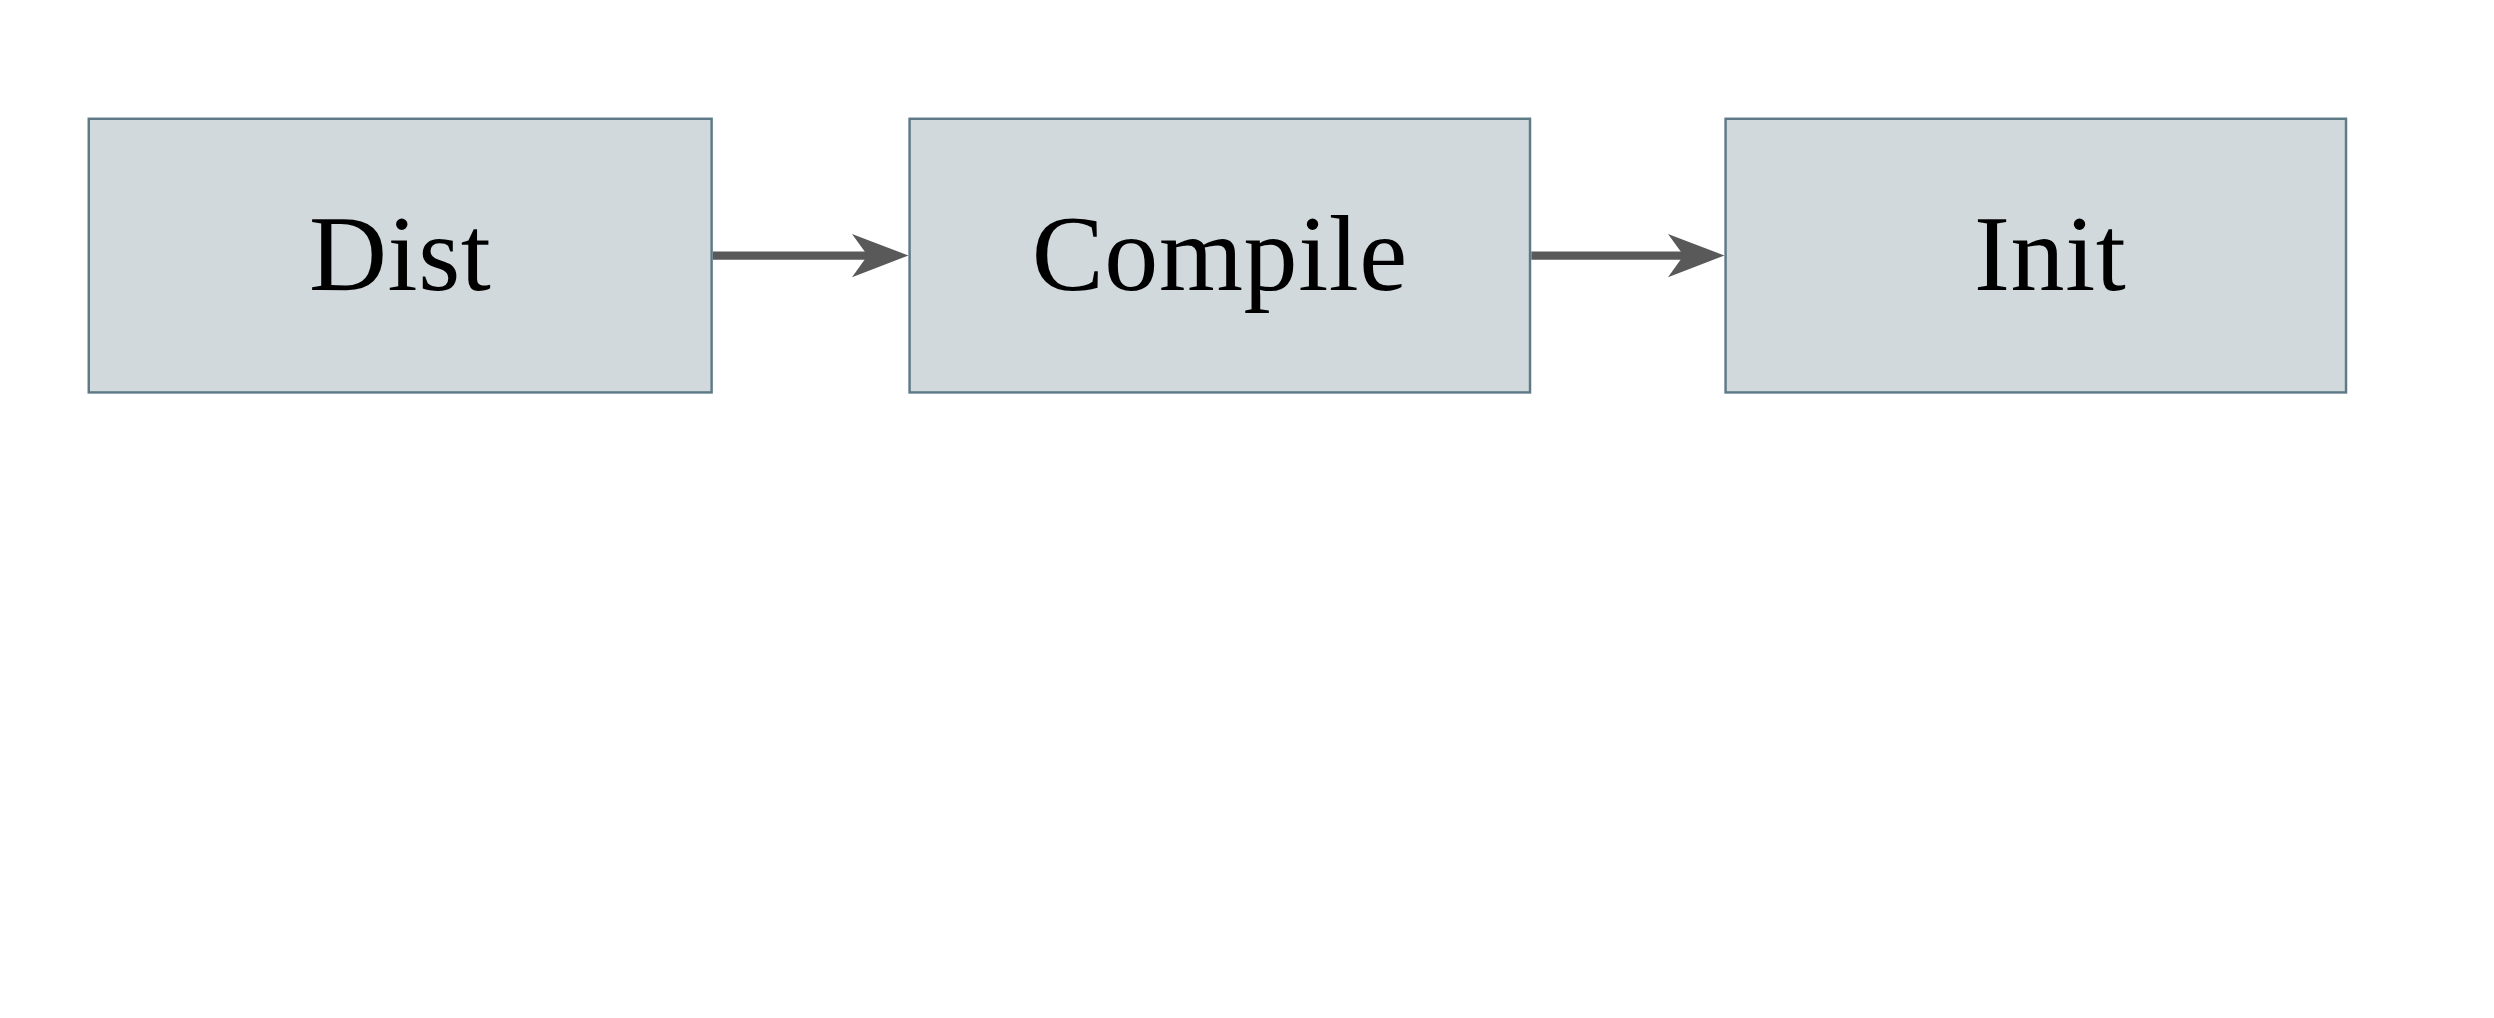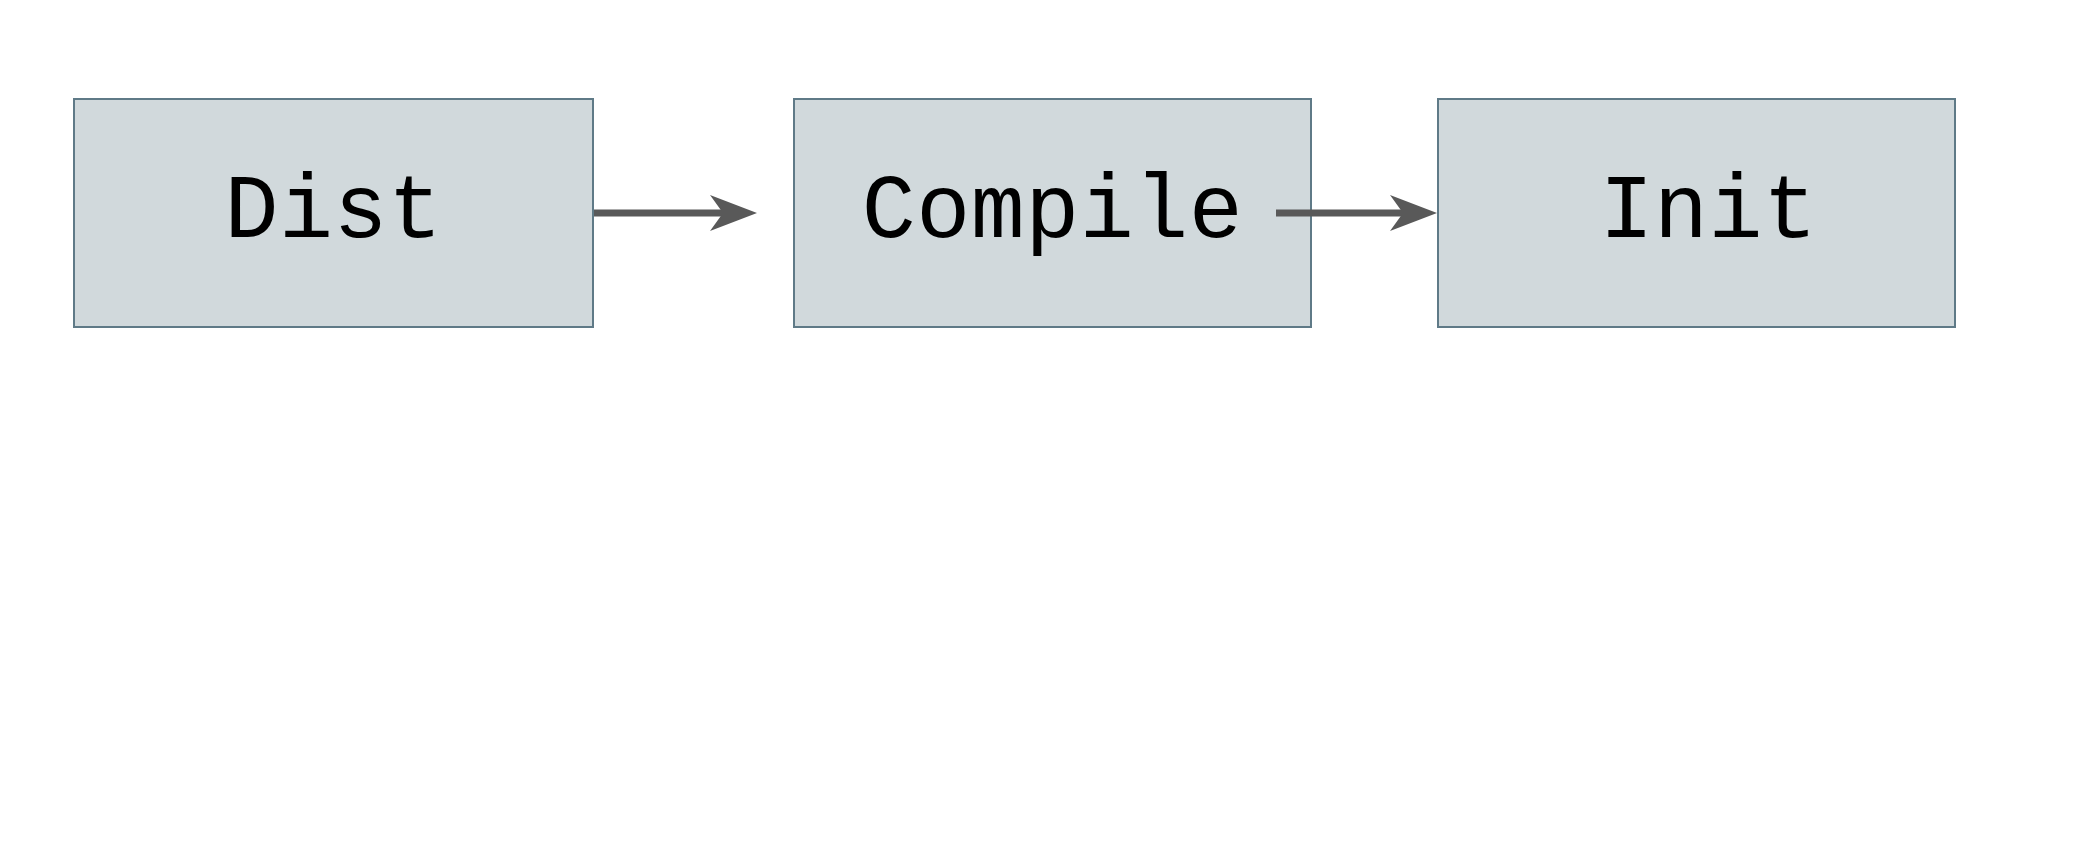--- a/index.html
+++ b/index.html
@@ -13,40 +13,40 @@
     margin:0;
     padding:0;
     background:var(--bg);
   }
   .canvas{
     position:relative;
     width:2078px;
     height:848px;
     background:var(--bg);
     overflow:hidden;
-    font-family:Liberation Mono, monospace;
+    font-family:Liberation Serif, serif;
   }
   .node{
     position:absolute;
     box-sizing:border-box;
     background:var(--fill);
     border:2.5px solid var(--border);
     display:flex;
     align-items:center;
     justify-content:center;
   }
   .node-label{
     font-size:90px;
     line-height:1;
     color:var(--text);
     letter-spacing:0.5px;
     user-select:none;
   }
   .node-dist   {left:73px;   top:98px;  width:521px; height:230px;}
-  .node-compile{left:757px;  top:98px;  width:519px; height:230px;margin-left:36px;}
+  .node-compile{left:757px;  top:98px;  width:519px; height:230px;}
   .node-init   {left:1437px; top:98px;  width:519px; height:230px;padding-left:24px;}
   .node-clean  {left:757px;  top:512px; width:520px; height:231px;}
   .arrow{
     position:absolute;
     display:block;
   }
   .arrow-1{left:594px;  top:191px;}
   .arrow-2{left:1276px; top:191px;}
   .arrow-line{stroke:var(--arrow);}
   .arrow-head{fill:var(--arrow);}

